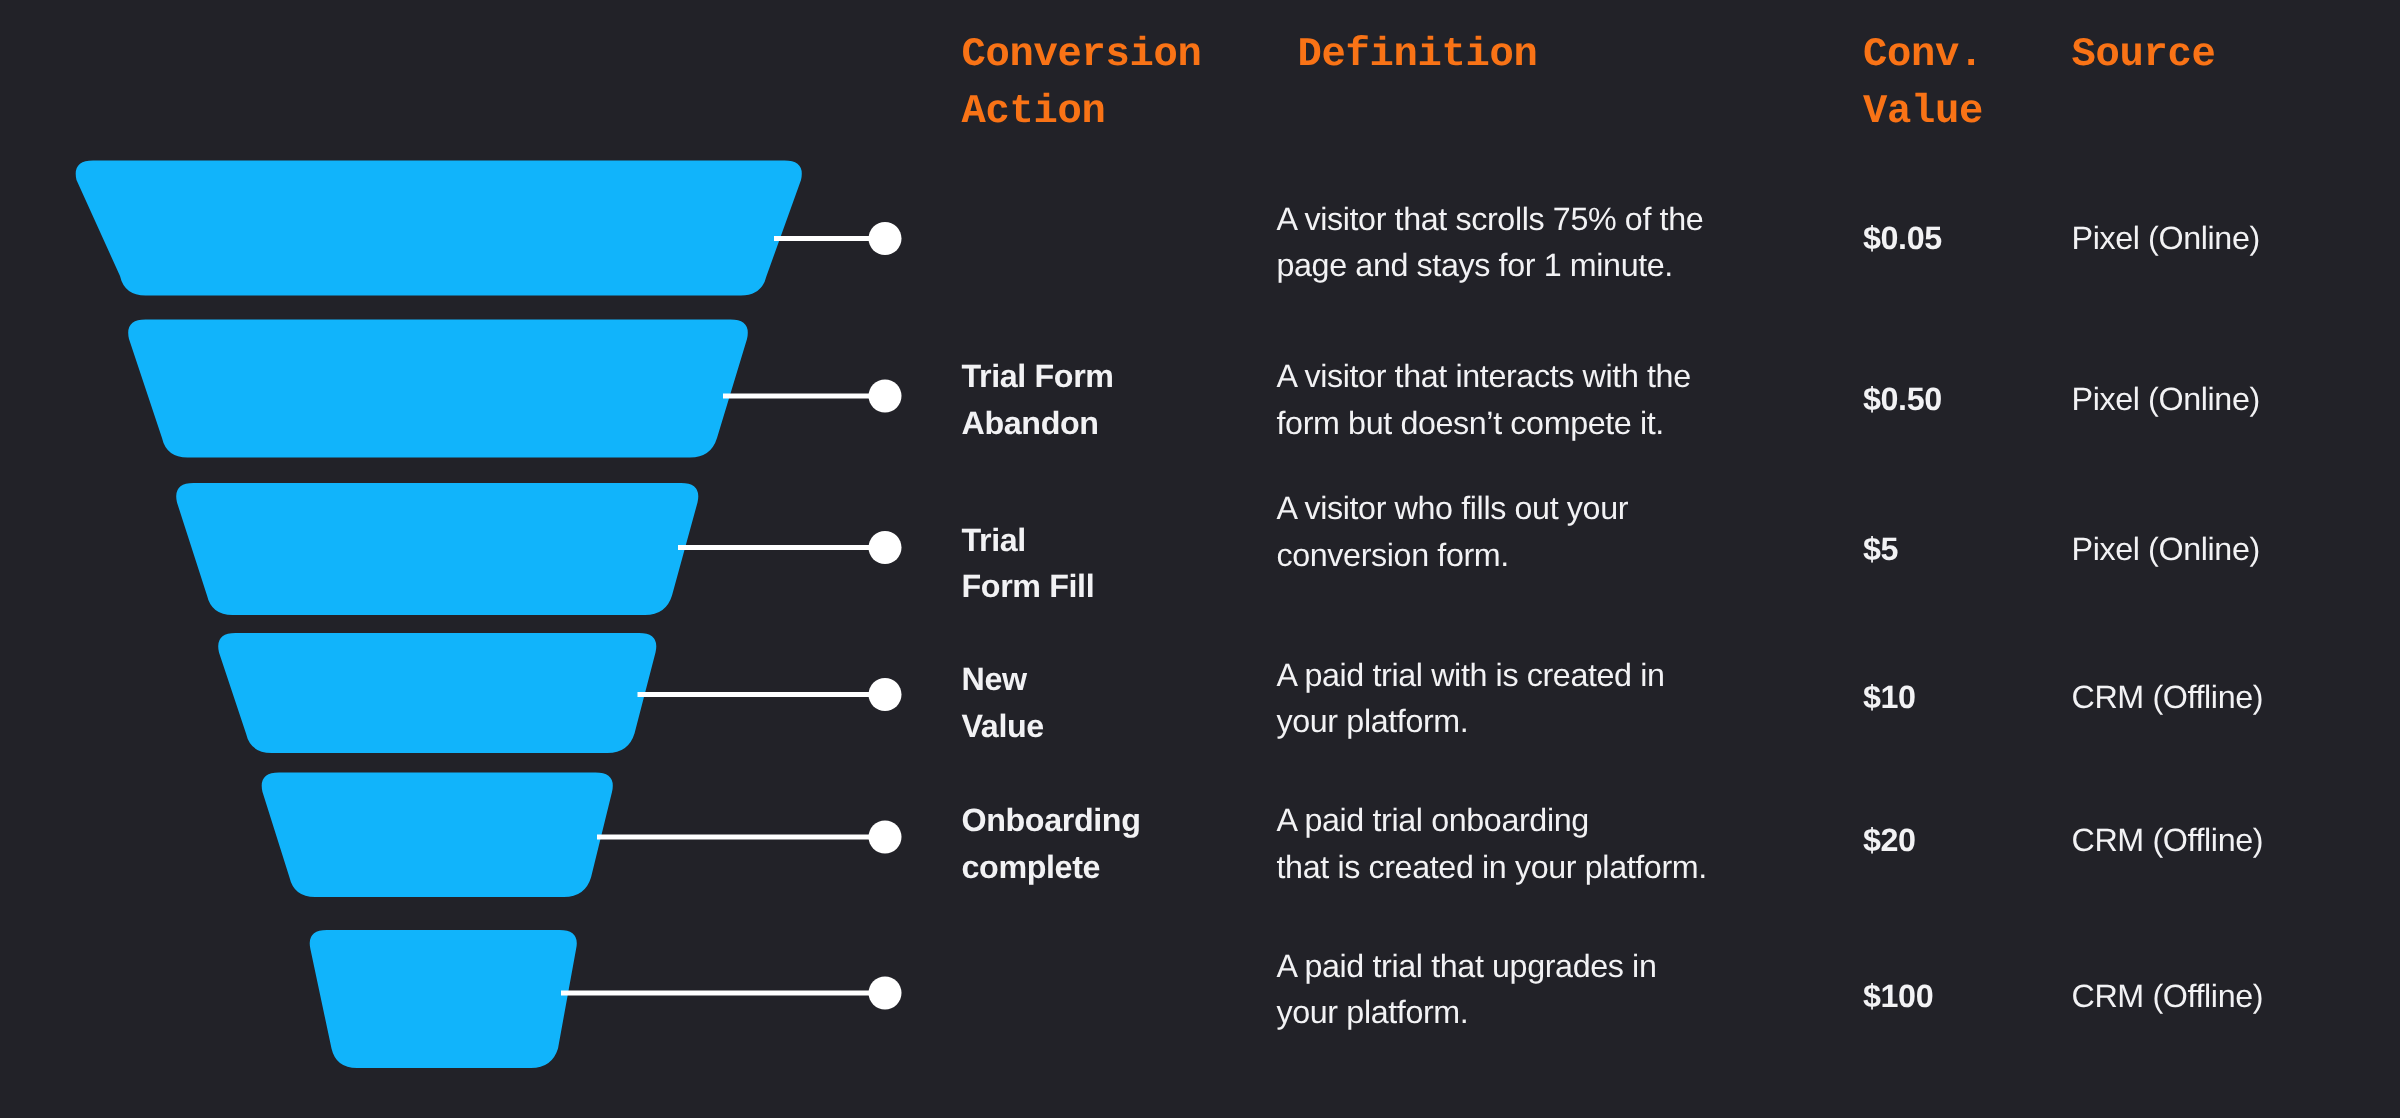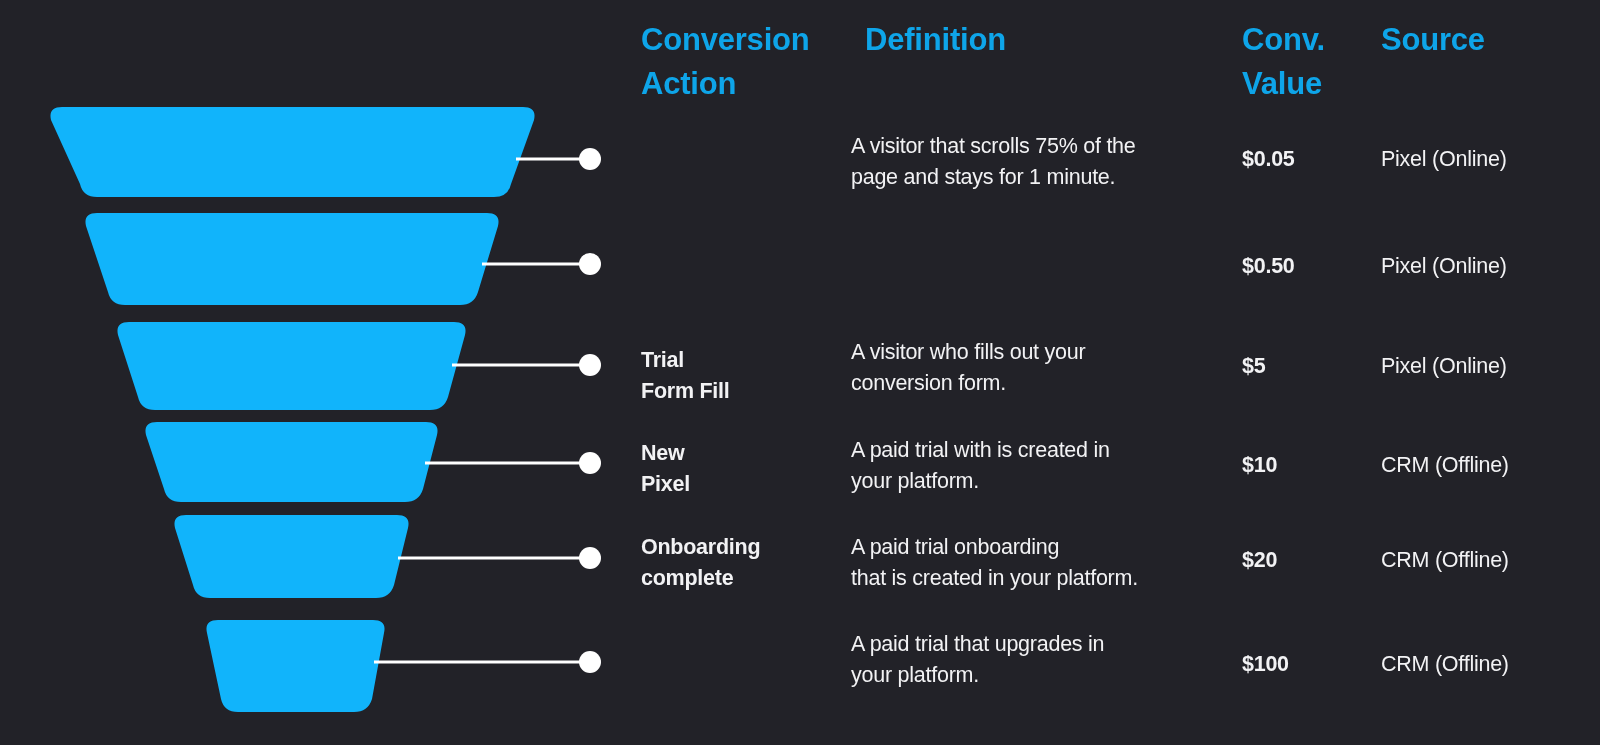--- a/index.html
+++ b/index.html
@@ -31,26 +31,27 @@
   #table-area {
     position: absolute;
     left: 0;
     top: 0;
     width: 1600px;
     height: 745px;
   }
 
   .col-head {
     position: absolute;
-    color: #0ea5e9;
-    font-size: 31px;
+    color: #f97316;
+    font-size: 27px;
     font-weight: bold;
     line-height: 1.42;
     letter-spacing: -0.2px;
     white-space: pre-line;
+    font-family: Liberation Mono, monospace;
   }
   .head-action { left: 641px; top: 18px; width: 200px; }
   .head-def    { left: 851px; top: 18px; width: 330px; margin-left: 14px; }
   .head-value  { left: 1242px; top: 18px; width: 130px; }
   .head-source { left: 1381px; top: 18px; width: 210px; }
 
   .cell {
     position: absolute;
     color: #F2F2F4;
     font-size: 21.5px;
@@ -104,32 +105,36 @@
     <div class="col-head head-def">Definition</div>
     <div class="col-head head-value">Conv.
 Value</div>
     <div class="col-head head-source">Source</div>
 
     <div class="cell cell-def" style="top:131px">A visitor that scrolls 75% of the
 page and stays for 1 minute.</div>
     <div class="cell cell-value" style="top:144px">$0.05</div>
     <div class="cell cell-source" style="top:144px">Pixel (Online)</div>
 
+    <div class="cell cell-action" style="top:236px">Trial Form
+Abandon</div>
+    <div class="cell cell-def" style="top:236px">A visitor that interacts with the
+form but doesn’t compete it.</div>
     <div class="cell cell-value" style="top:251px">$0.50</div>
     <div class="cell cell-source" style="top:251px">Pixel (Online)</div>
 
     <div class="cell cell-action" style="top:345px">Trial
 Form Fill</div>
-    <div class="cell cell-def" style="top:337px">A visitor who fills out your
+    <div class="cell cell-def" style="top:324px">A visitor who fills out your
 conversion form.</div>
     <div class="cell cell-value" style="top:351px">$5</div>
     <div class="cell cell-source" style="top:351px">Pixel (Online)</div>
 
     <div class="cell cell-action" style="top:438px">New
-Pixel</div>
+Value</div>
     <div class="cell cell-def" style="top:435px">A paid trial with is created in
 your platform.</div>
     <div class="cell cell-value" style="top:450px">$10</div>
     <div class="cell cell-source" style="top:450px">CRM (Offline)</div>
 
     <div class="cell cell-action" style="top:532px">Onboarding
 complete</div>
     <div class="cell cell-def" style="top:532px">A paid trial onboarding
 that is created in your platform.</div>
     <div class="cell cell-value" style="top:545px">$20</div>

